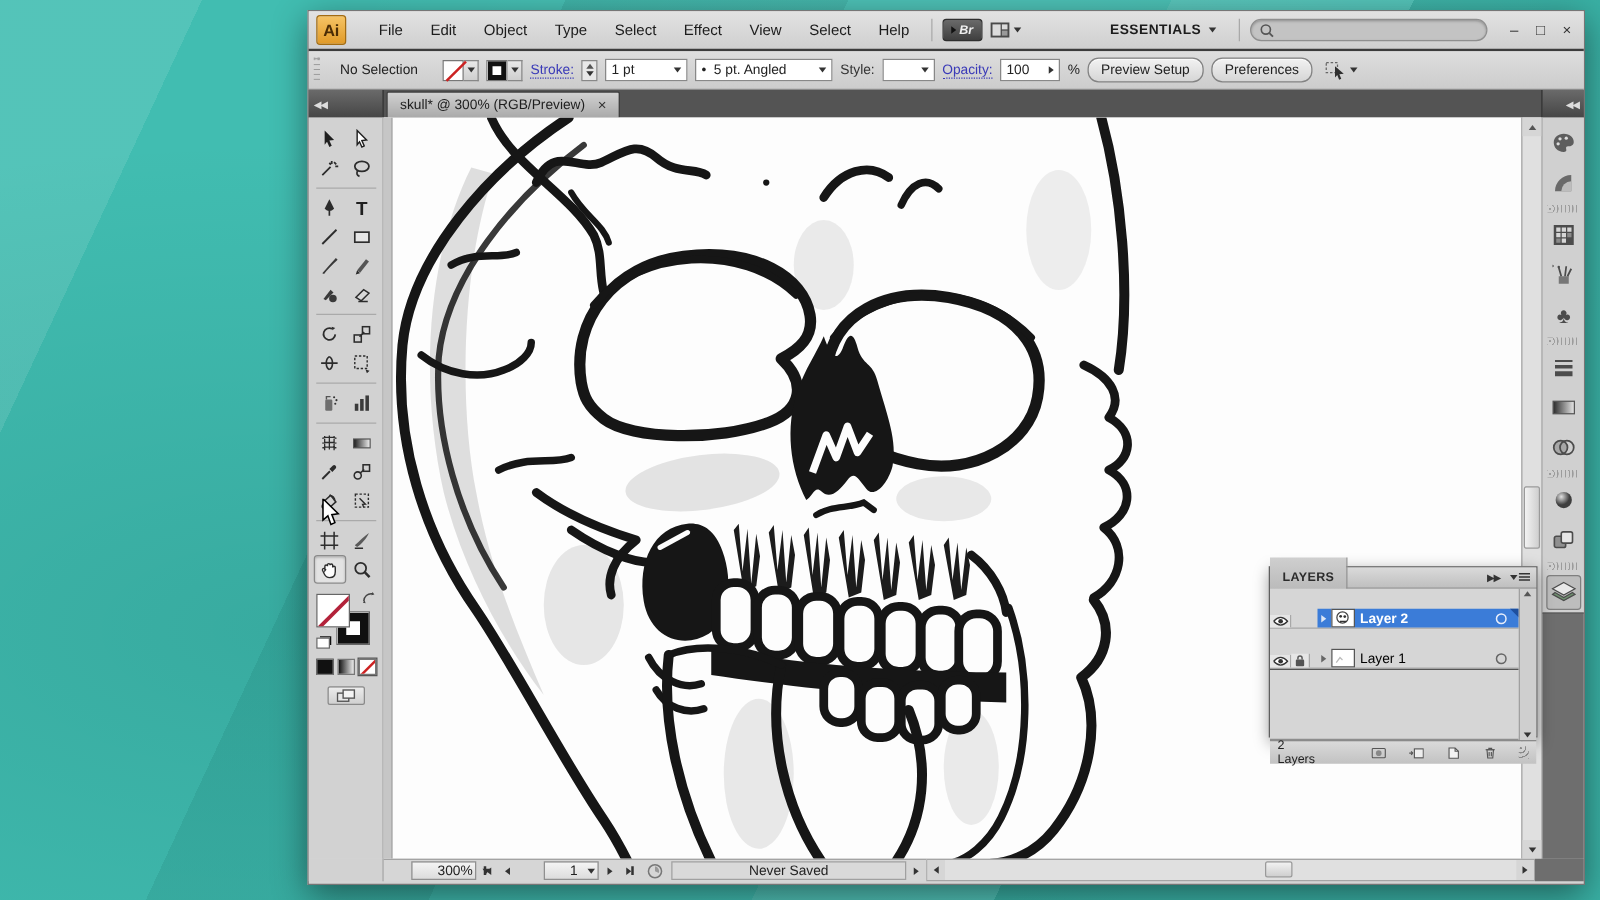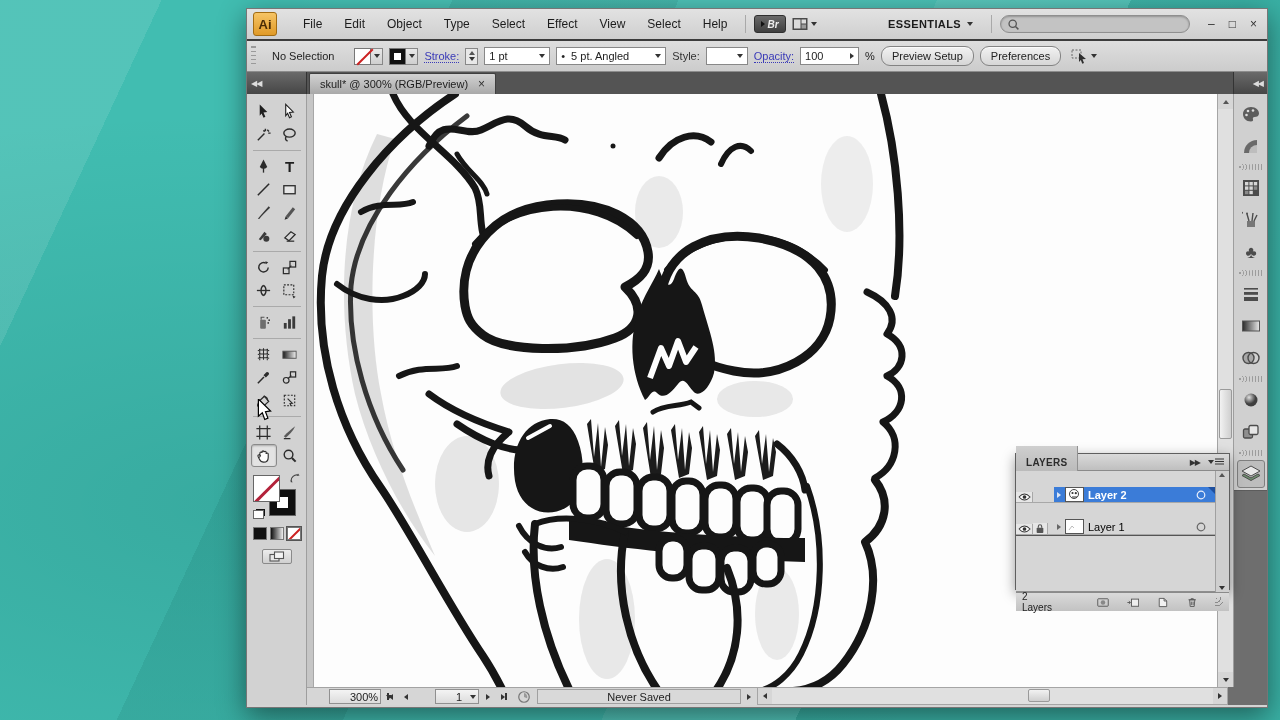--- a/index.html
+++ b/index.html
@@ -150,21 +150,21 @@
   .statusrow { position:absolute; left:0; right:0; bottom:2px; height:18px; display:flex;
     font-size:11px; color:#222; }
   .statusrow .pad-left { width:60px; background:#d2d2d2; border-right:1px solid #9e9e9e; }
   .status-left { display:flex; align-items:center; background:#d6d6d6; border-top:1px solid #a3a3a3;
     padding:0 2px; gap:2px; }
   .sb-combo { height:15px; border:1px solid #909090; background:linear-gradient(#f4f4f4,#dcdcdc);
     display:flex; align-items:center; padding:0 20px; gap:8px;margin-left:20px; }
   .sb-btn { width:14px; height:15px; display:flex; align-items:center; justify-content:center; gap:0; }
   .sb-bar { width:1.5px; height:7px; background:#333; display:inline-block; }
   .status-saved { display:flex; align-items:center; gap:6px; border:1px solid #a0a0a0;
-    background:#d9d9d9; height:15px; padding:0 6px; width:204px; justify-content:center; }
+    background:#d9d9d9; height:15px; padding:0 6px; width:188px; justify-content:center; }
   .hscroll { flex:1; background:#e0e0e0; border:1px solid #a5a5a5; position:relative; margin-right:0; }
   .hs-btn { position:absolute; top:0; bottom:0; width:14px; display:flex; align-items:center;
     justify-content:center; background:#d6d6d6; }
   .hs-thumb { position:absolute; top:1px; height:13px; left:270px; width:22px;
     background:linear-gradient(#f2f2f2,#cfcfcf); border:1px solid #9a9a9a; border-radius:2px; }
   .status-dark-corner { width:39px; background:#6e6e6e; }
   
   .layers-panel { position:absolute; left:768px; top:444px; width:215px; height:137px;
     background:#d2d2d2; border:1px solid #5f5f5f; box-shadow:0 4px 12px rgba(0,0,0,.4);
     font-size:11px; display:flex; flex-direction:column; }
@@ -280,21 +280,21 @@
       <span>•</span>
       <span>5 pt. Angled</span>
       <span class="tri-d" style="margin-left:auto"></span>
     </div>
     <span style="color:#333">Style:</span>
     <div class="combo" style="width:42px">
       <span class="fill"></span>
         <span class="tri-d"></span>
     </div>
     <span class="lbl-link">Opacity:</span>
-    <div class="combo" style="width:59px">
+    <div class="combo" style="width:48px">
       <span>100</span>
       <span class="tri-r" style="margin-left:auto"></span>
     </div>
     <span>%</span>
     <div class="btn">Preview Setup</div>
     <div class="btn">Preferences</div>
     <div style="display:flex;align-items:center;gap:2px;margin-left:4px">
       <svg width="18" height="16" viewBox="0 0 18 16">
         <rect x="1" y="2" width="9" height="8" fill="none" stroke="#666" stroke-dasharray="2 1.5"></rect>
         <path d="M8,5 L15,11 L11.5,11.3 L13,15 L11.3,15.7 L9.8,12 L8,14 Z" fill="#2f2f2f"></path>

